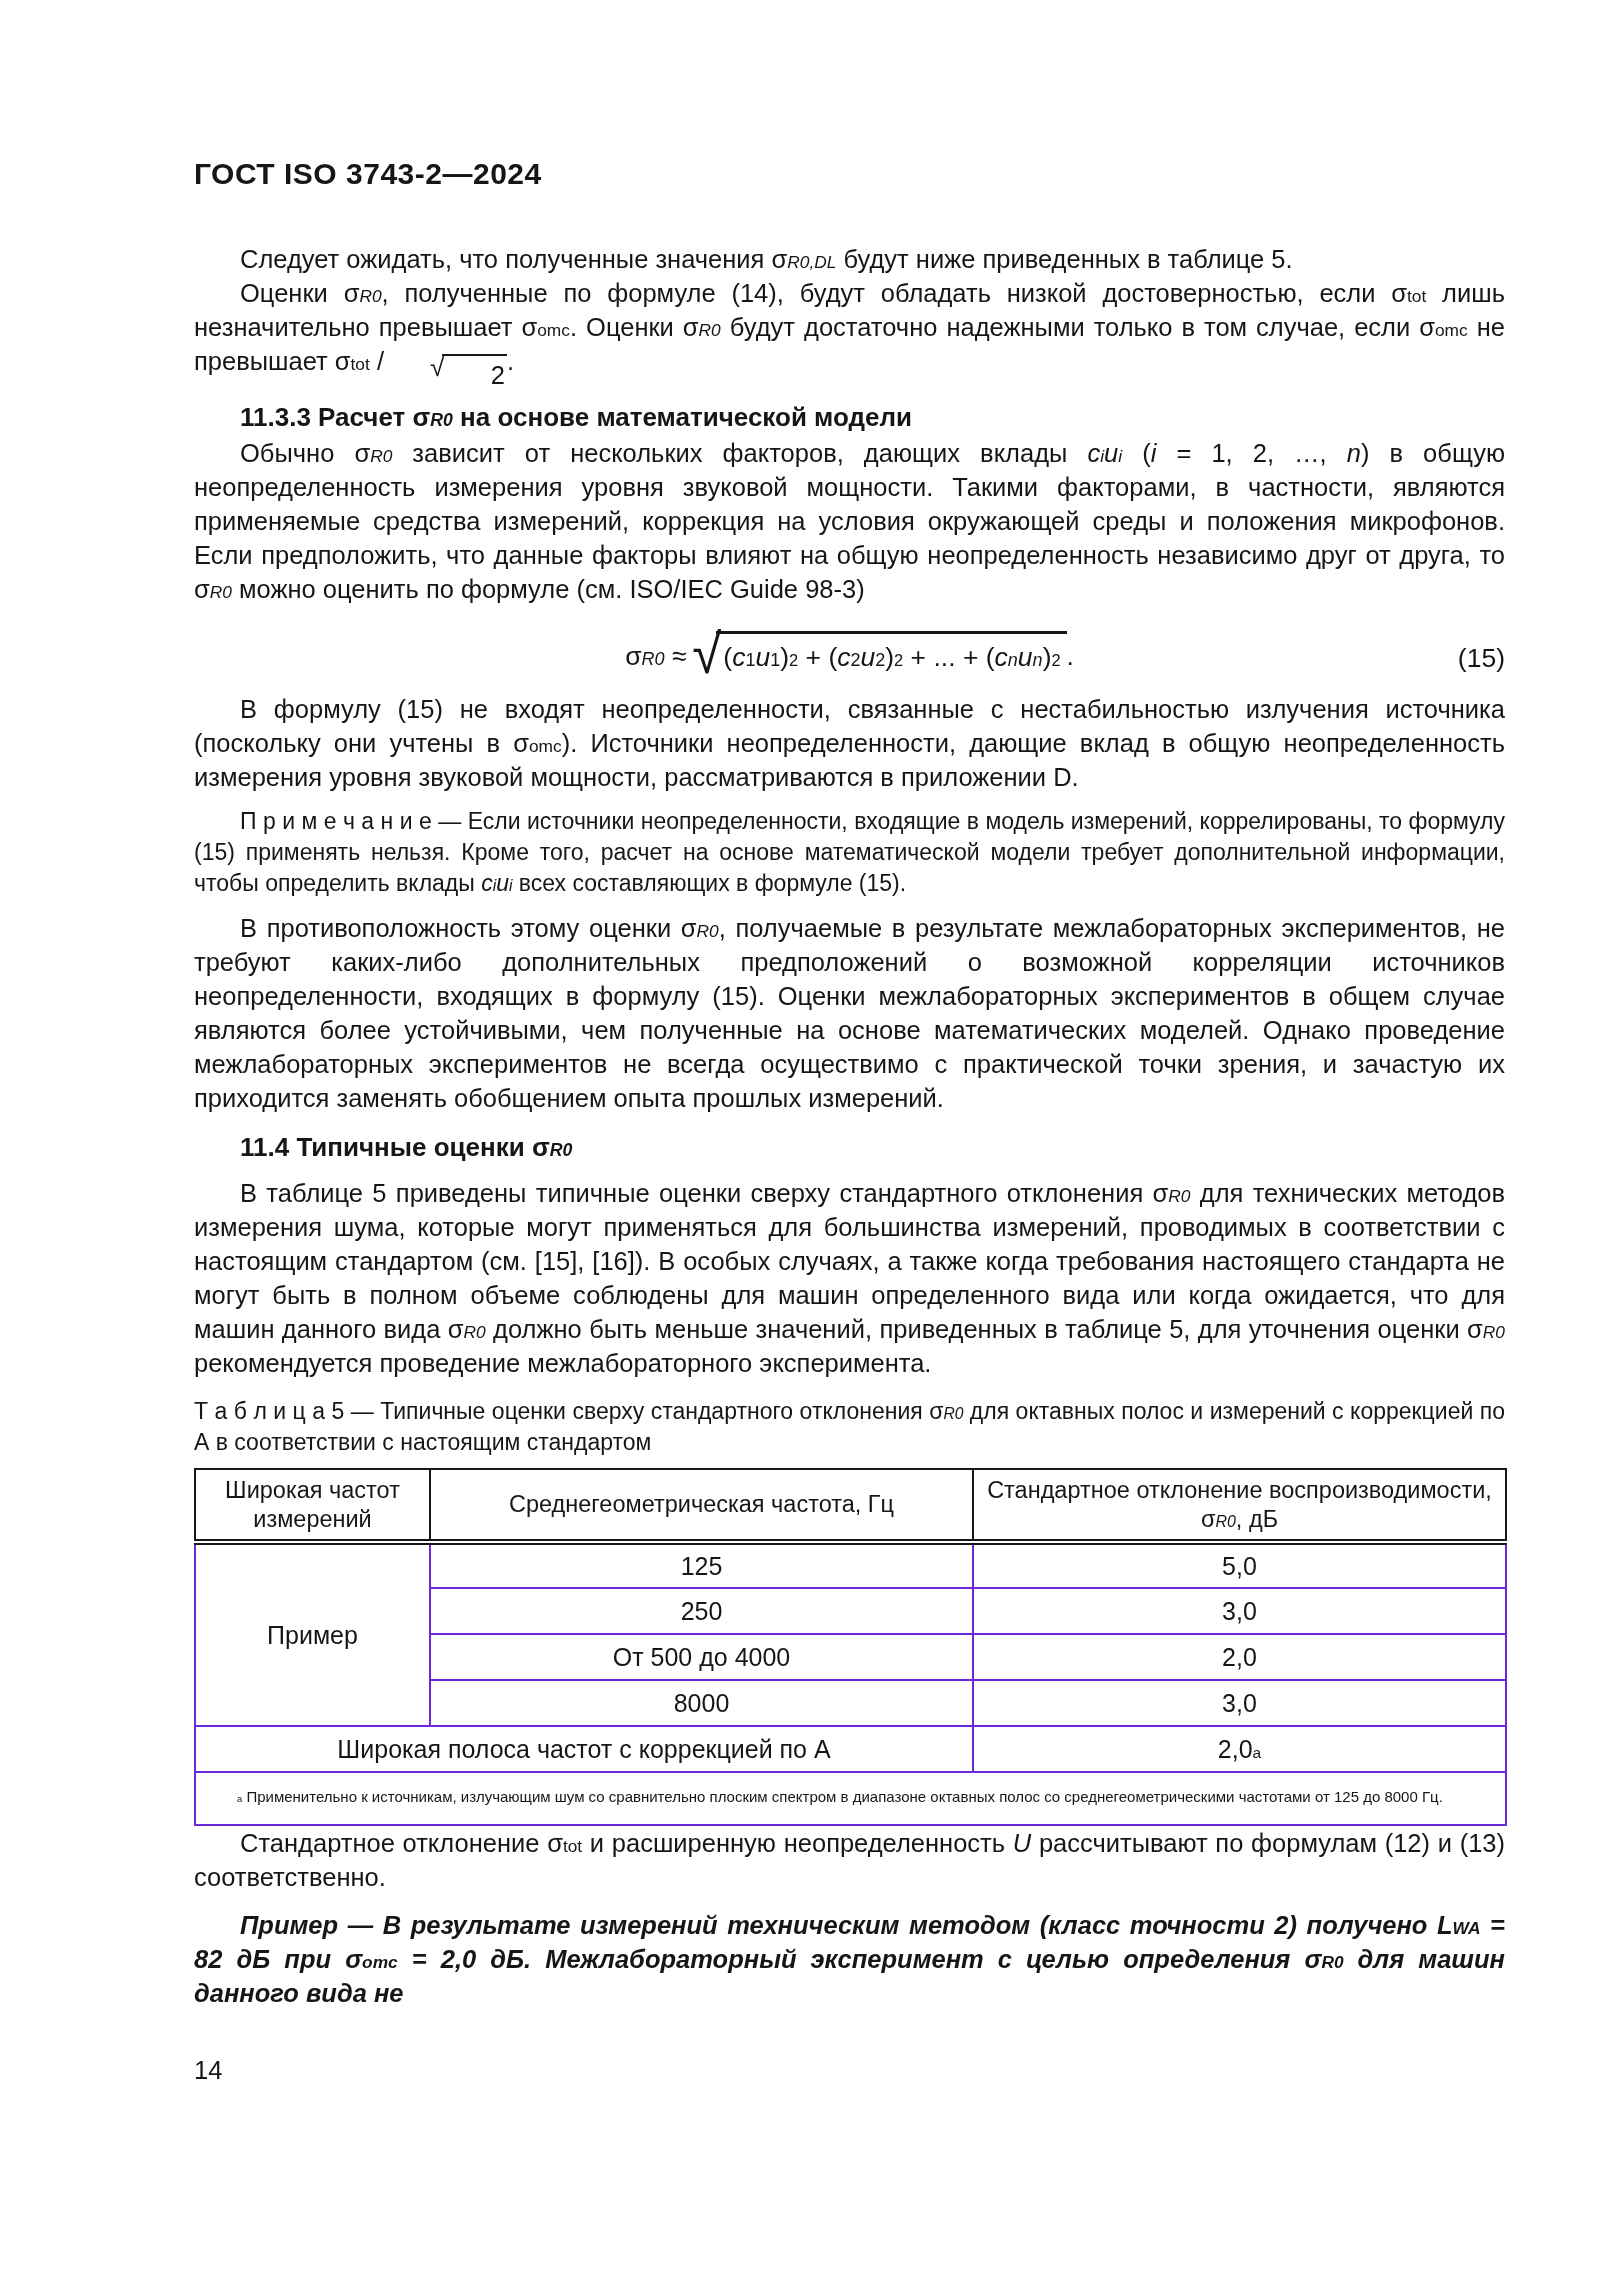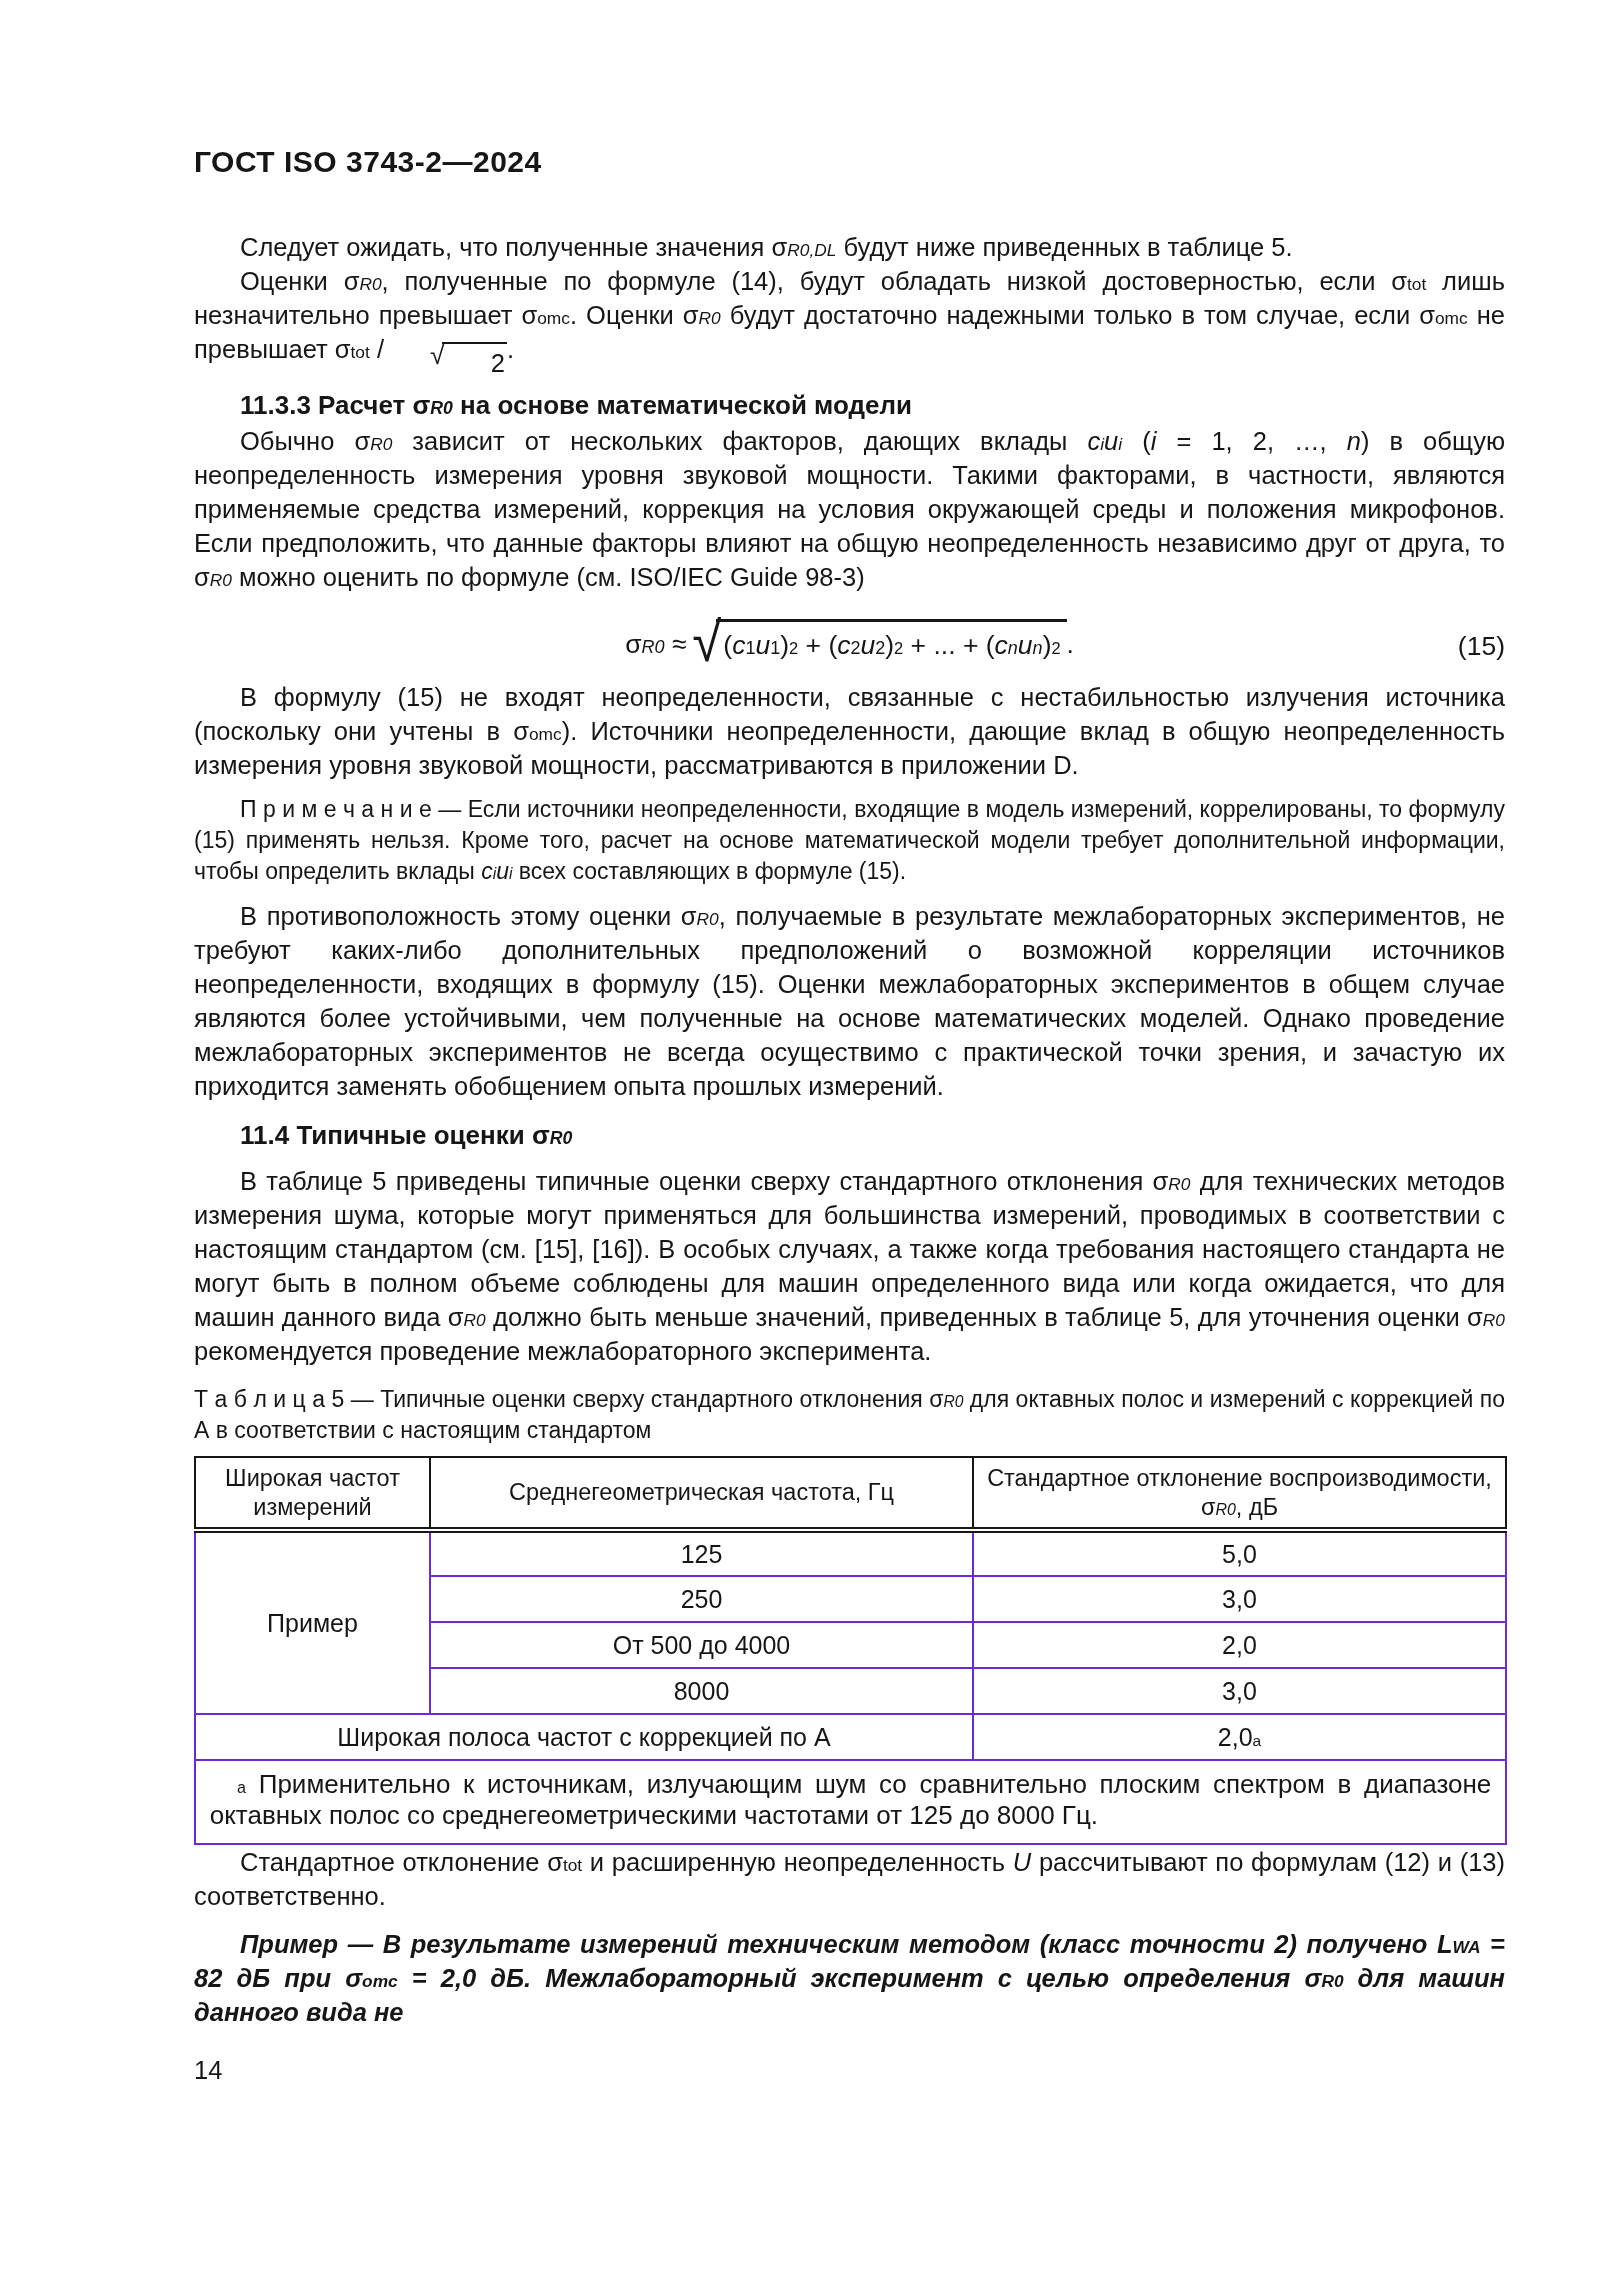--- a/index.html
+++ b/index.html
@@ -6,21 +6,21 @@
   .page {
     position:relative;
     width:1621px; height:2293px;
     background:#ffffff;
     color:#161616;
     font-family:"Liberation Sans", sans-serif;
     overflow:hidden;
   }
   .content {
     position:absolute;
-    left:194px; top:144px;
+    left:194px; top:156px;
     width:1311px;
   }
   .doc-header {
     font-size:30px; font-weight:bold; letter-spacing:0.5px;
     line-height:35px;
   }
   .body-p {
     font-size:25.5px; line-height:34px;
     text-align:justify; text-indent:46px;
     margin:0;
@@ -90,21 +90,21 @@
     padding:5.9px 9.8px;
     text-align:center; vertical-align:middle;
   }
   table.t5 tr.data-row { height:46px; }
   table.t5 tr.head-row { height:71px; }
   table.t5 tr.wide-row { height:46px; }
   table.t5 tr.wide-row td { border-top:2.9px solid #161616; }
   table.t5 td.footnote {
     border-top:2.9px solid #161616;
     text-align:justify;
-    font-size:26px; line-height:31px;
+    font-size:15px; line-height:31px;
     padding:7.8px 13.7px 11.8px 13.7px;
     text-indent:27.4px;
     margin-left:36px;
   }
   .example {
     font-size:25.5px; line-height:34px;
     font-weight:bold; font-style:italic;
     text-align:justify; text-indent:46px;
     margin:13.7px 0 0 0;
   }

